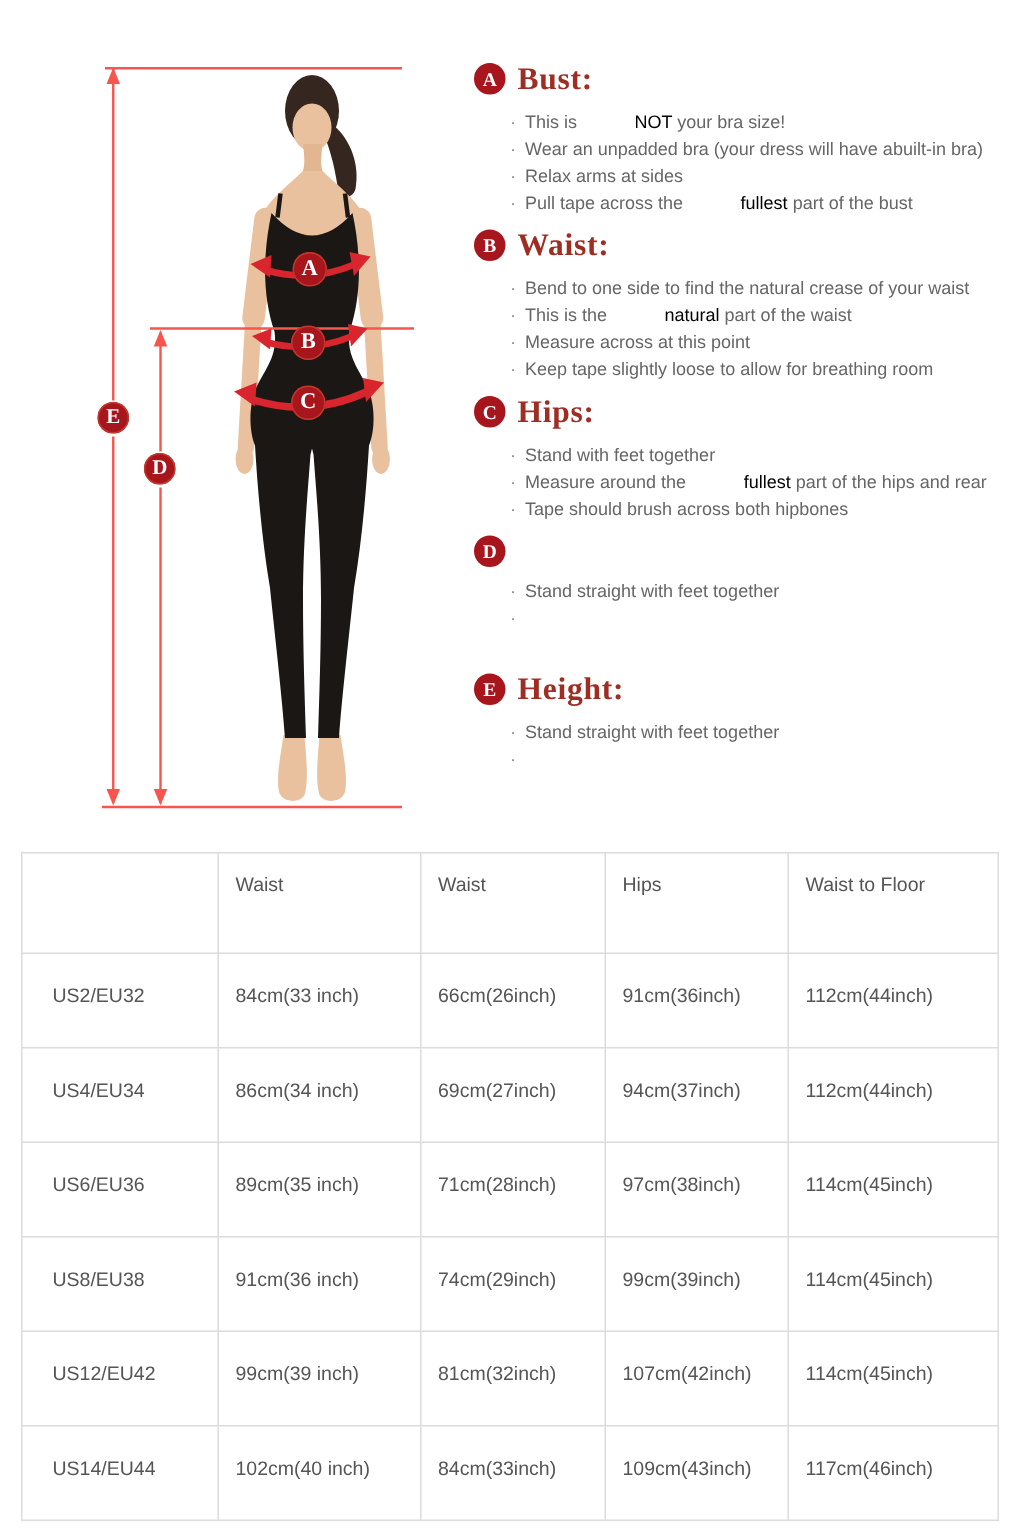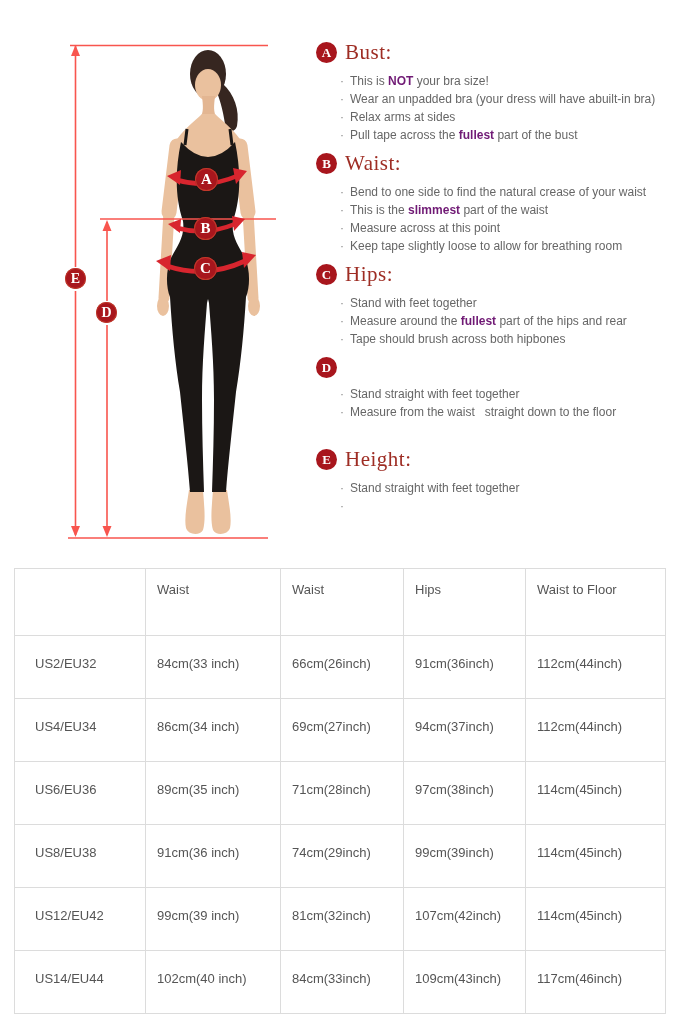--- a/index.html
+++ b/index.html
@@ -21,29 +21,29 @@
   .g-section { position:absolute; left:0; width:100%; }
   .g-section:nth-child(1) { top:40px; }
   .g-section:nth-child(2) { top:151px; }
   .g-section:nth-child(3) { top:262px; }
   .g-section:nth-child(4) { top:357px; }
   .g-section:nth-child(5) { top:447px; }
   .g-head { display:flex; align-items:center; }
   .g-badge { width:21px; height:21px; border-radius:50%; background:#a8161d; color:#fff;
              font-family:"Liberation Serif", serif; font-weight:bold; font-size:13px;
              display:flex; align-items:center; justify-content:center; flex:none; }
-  .g-title { margin:0 0 0 8px; font-family:"Liberation Serif", serif; font-weight:normal;
+  .g-title { margin:0 0 0 8px; font-family:"Liberation Serif", serif; font-weight:bold;
              font-size:21px; color:#9e2d24; letter-spacing:0.5px; }
   .g-section.indent .g-title { margin-left:18px; }
   .g-bullets { list-style:none; margin:8px 0 0 24px; padding:0; }
   .g-bullets li { display:flex; font-size:12px; line-height:17px; color:#666;
                   margin-bottom:1px; }
   .g-bullets .dot { width:10px; flex:none; color:#888; }
   .g-bullets .txt { white-space:pre-wrap; }
-  .g-bullets .em  { color:#701a75; font-weight:bold; }
+  .g-bullets .em  { color:#000000; font-weight:normal;margin-left:35px; }
 
   
   .size-table { position:absolute; left:14px; top:568px; width:651px;
                 border-collapse:collapse; table-layout:fixed;
                 font-size:13px; color:#555; }
   .size-table th, .size-table td { border:1px solid #dcdcdc; text-align:left;
                                    font-weight:normal; padding:0 0 0 11px; }
   .size-table thead th { height:53px; vertical-align:top; padding-top:13px; }
   .size-table tbody td { height:55px; vertical-align:middle; padding-bottom:7px; }
   .size-table th:first-child, .size-table td:first-child { padding-left:20px; }
@@ -148,21 +148,21 @@
           <span class="g-badge">B</span>
           <h3 class="g-title">Waist:</h3>
         </div>
         <ul class="g-bullets">
           <li>
             <span class="dot">·</span>
             <span class="txt"><span>Bend to one side to find the natural crease of your waist</span></span>
           </li>
           <li>
             <span class="dot">·</span>
-            <span class="txt"><span>This is the </span><span class="em">slimmest</span><span> part of the waist</span></span>
+            <span class="txt"><span>This is the </span><span class="em">natural</span><span> part of the waist</span></span>
           </li>
           <li>
             <span class="dot">·</span>
             <span class="txt"><span>Measure across at this point</span></span>
           </li>
           <li>
             <span class="dot">·</span>
             <span class="txt"><span>Keep tape slightly loose to allow for breathing room</span></span>
           </li>
         </ul>
@@ -191,21 +191,20 @@
         <div class="g-head">
           <span class="g-badge">D</span>
         </div>
         <ul class="g-bullets">
           <li>
             <span class="dot">·</span>
             <span class="txt"><span>Stand straight with feet together</span></span>
           </li>
           <li>
             <span class="dot">·</span>
-            <span class="txt"><span>Measure from the waist   straight down to the floor</span></span>
           </li>
         </ul>
       </section>
       <section class="g-section">
         <div class="g-head">
           <span class="g-badge">E</span>
           <h3 class="g-title">Height:</h3>
         </div>
         <ul class="g-bullets">
           <li>

